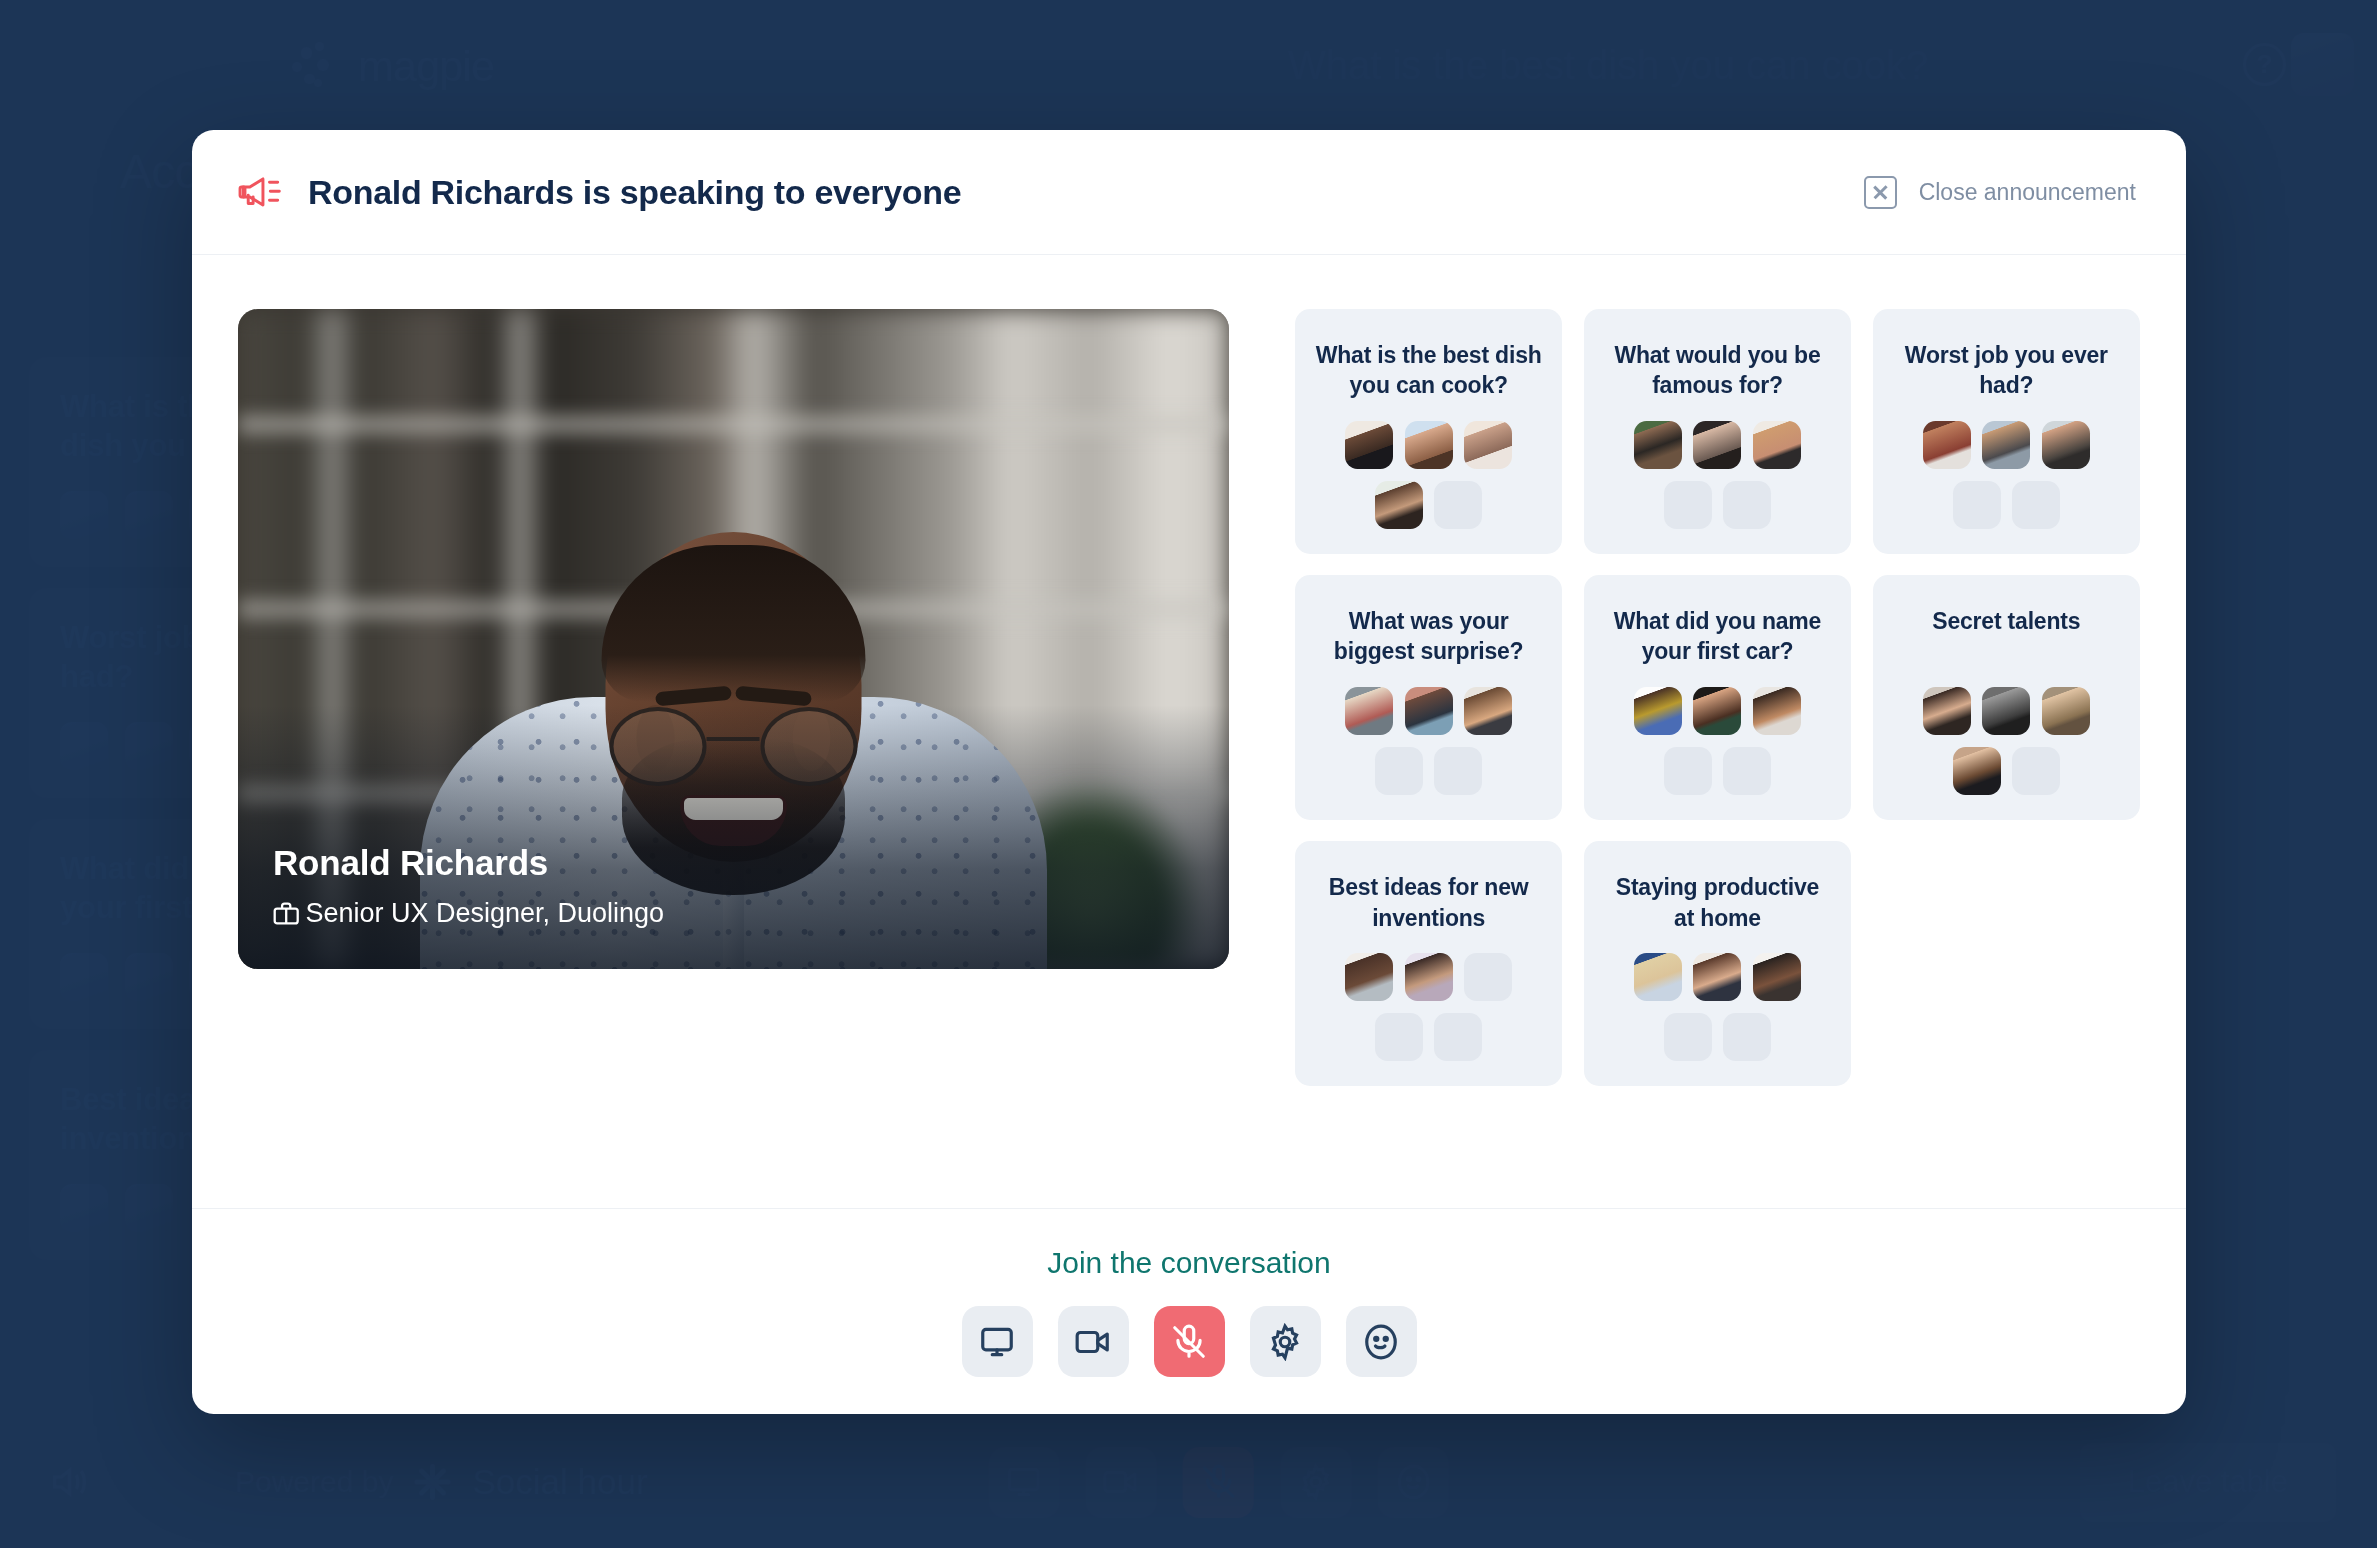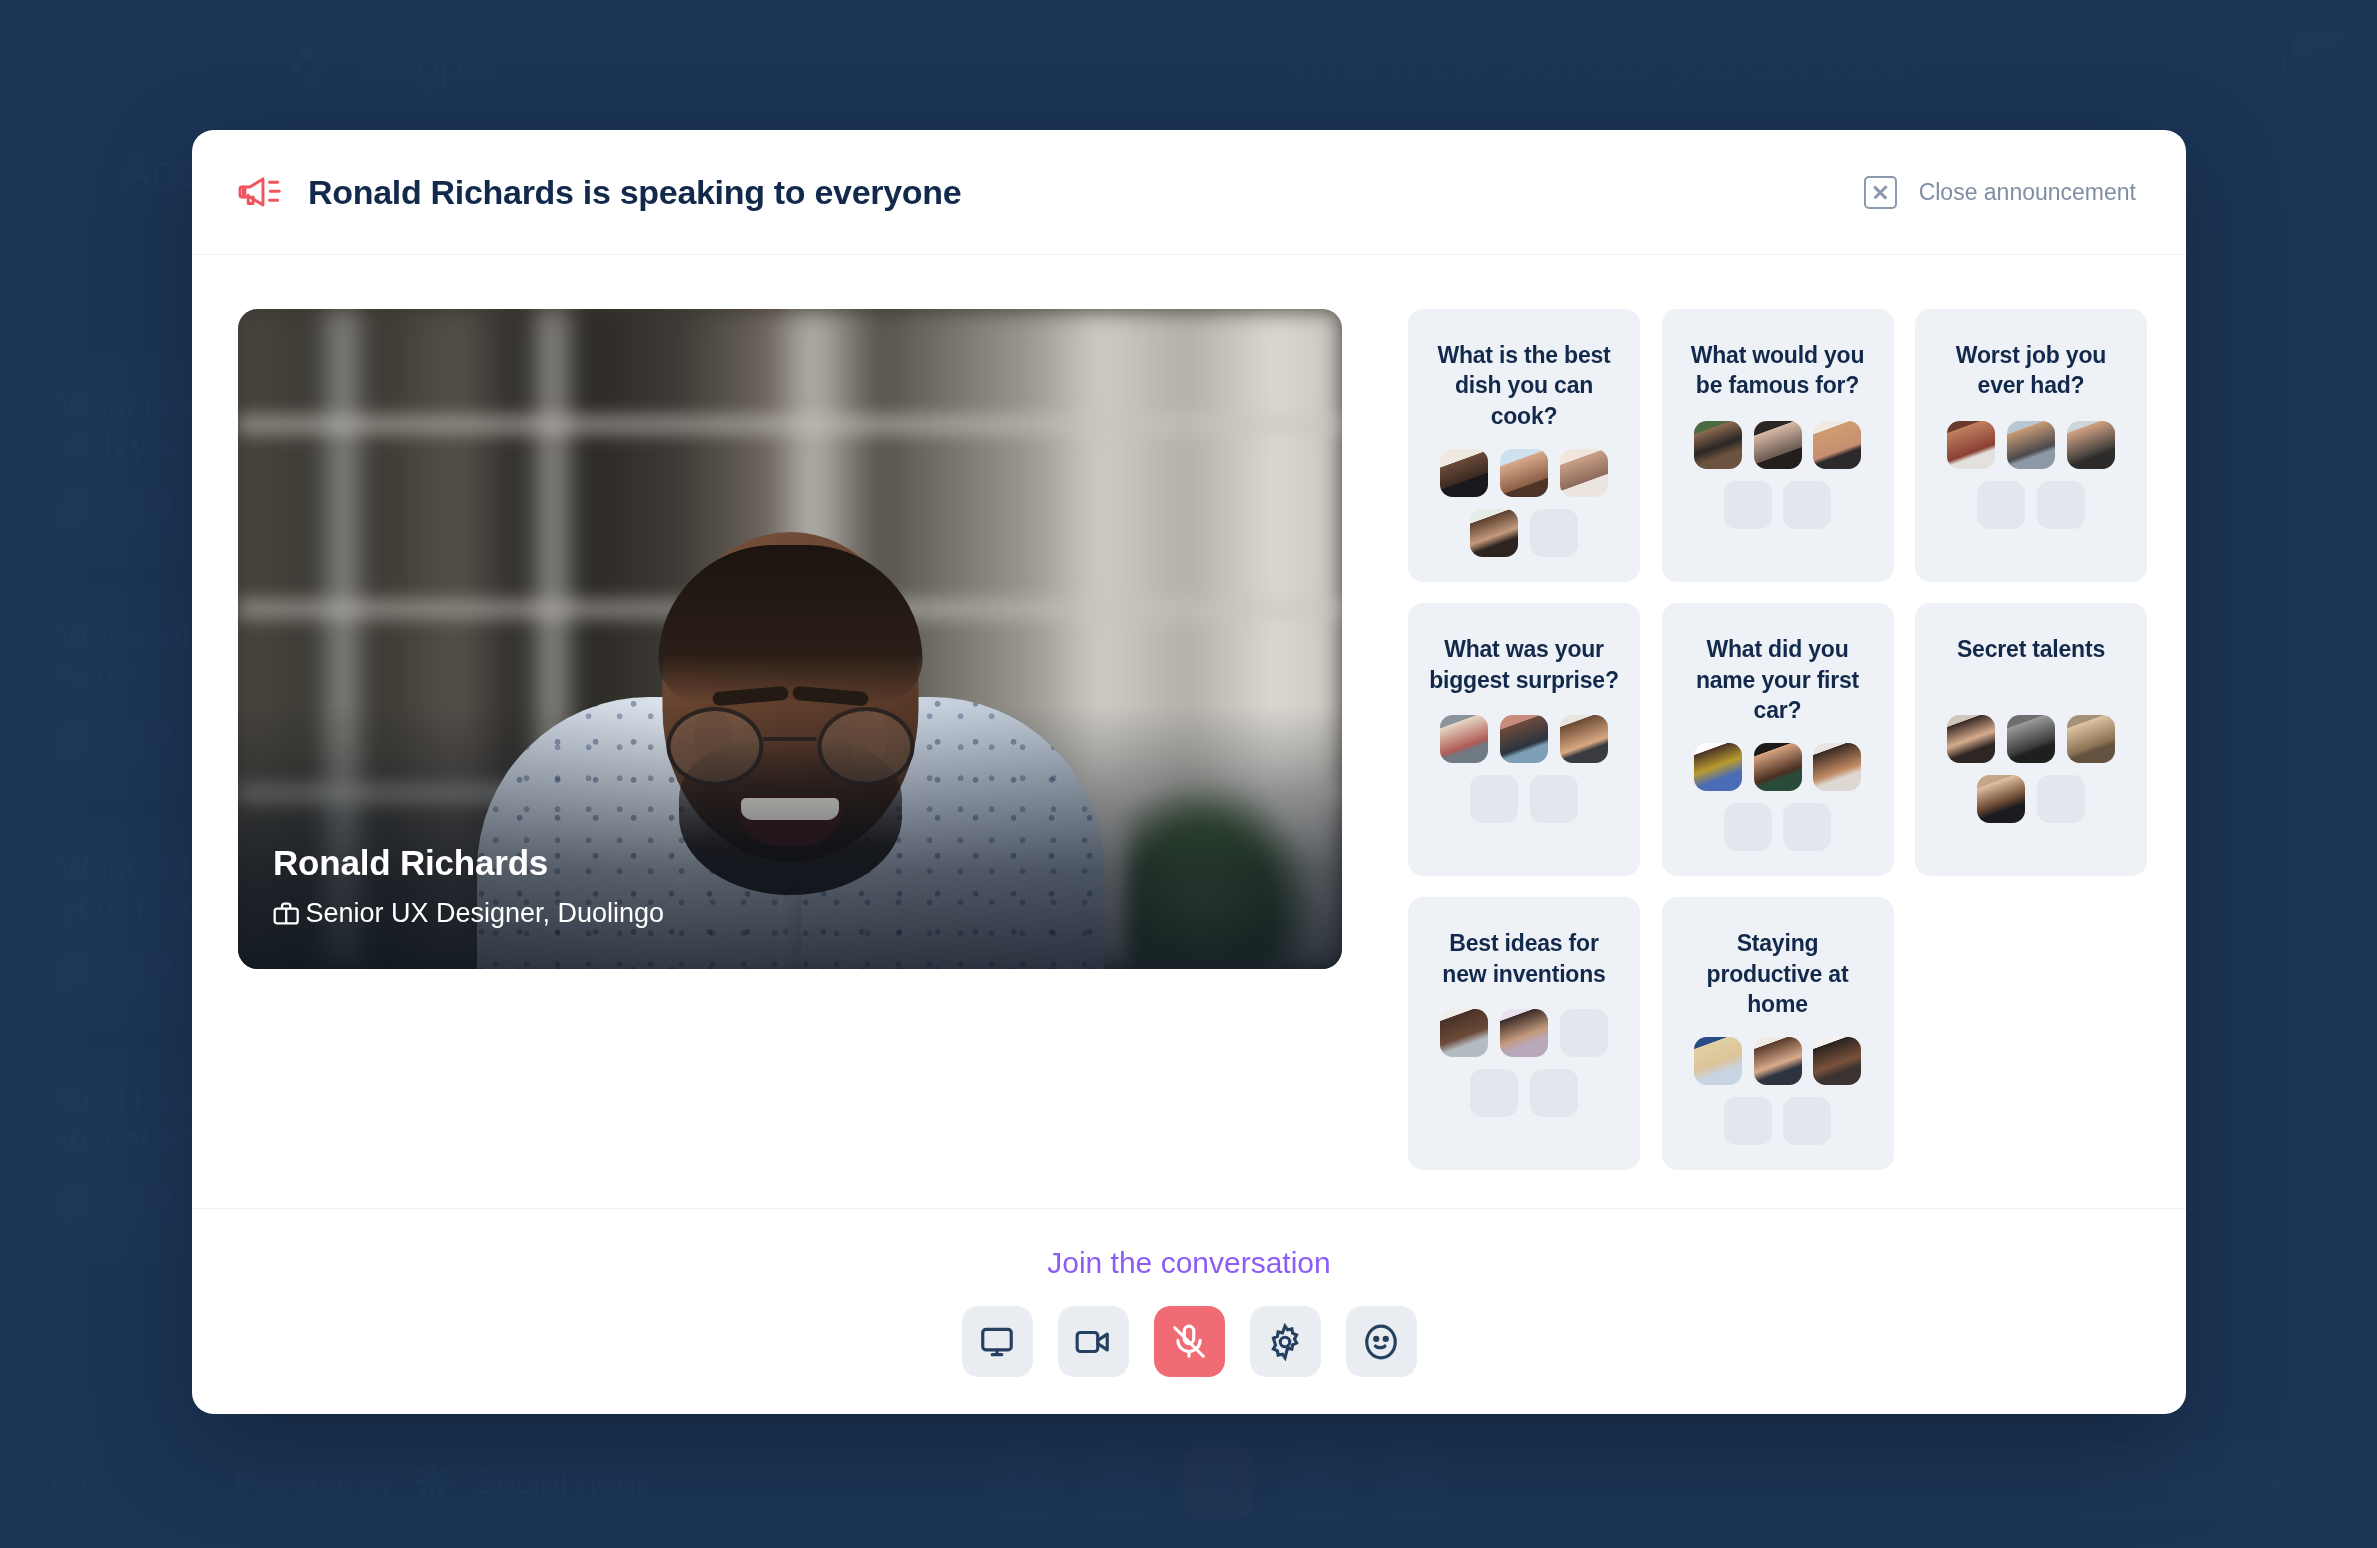--- a/index.html
+++ b/index.html
@@ -250,21 +250,21 @@
     min-height: 0;
   }
 
   
   .video-wrap {
     flex: 0 0 991px;
     position: relative;
   }
   .video {
     position: relative;
-    width: 1104px;
+    width: 991px;
     height: 660px;
     border-radius: 20px;
     overflow: hidden;
     background: #3a3631;
   }
   .vid-shelf {
     position: absolute;
     inset: 0;
     background:
       linear-gradient(90deg,
@@ -457,21 +457,21 @@
     flex: 0 0 206px;
     border-top: 1.7px solid #edf0f4;
     display: flex;
     flex-direction: column;
     align-items: center;
     justify-content: center;
     gap: 26.4px;
   }
   .join-label {
     font-size: 30px;
-    color: #8b5cf6;
+    color: #0f766e;
     font-weight: 400;
   }
   .toolbar { display: flex; gap: 25px; }
   .tb-btn {
     width: 71px; height: 71px;
     border-radius: 16.5px;
     background: #e9edf2;
     display: flex; align-items: center; justify-content: center;
     color: #26405f;
     cursor: pointer;

